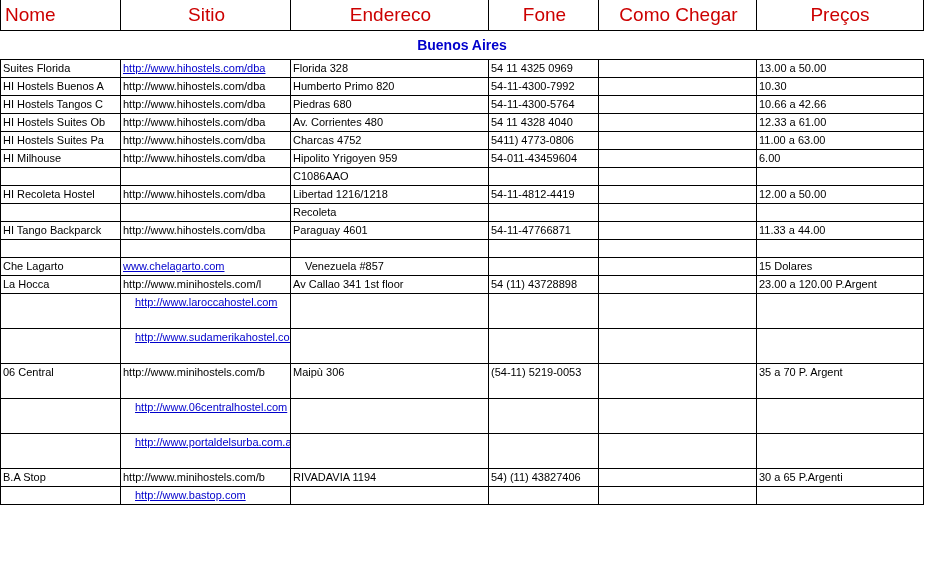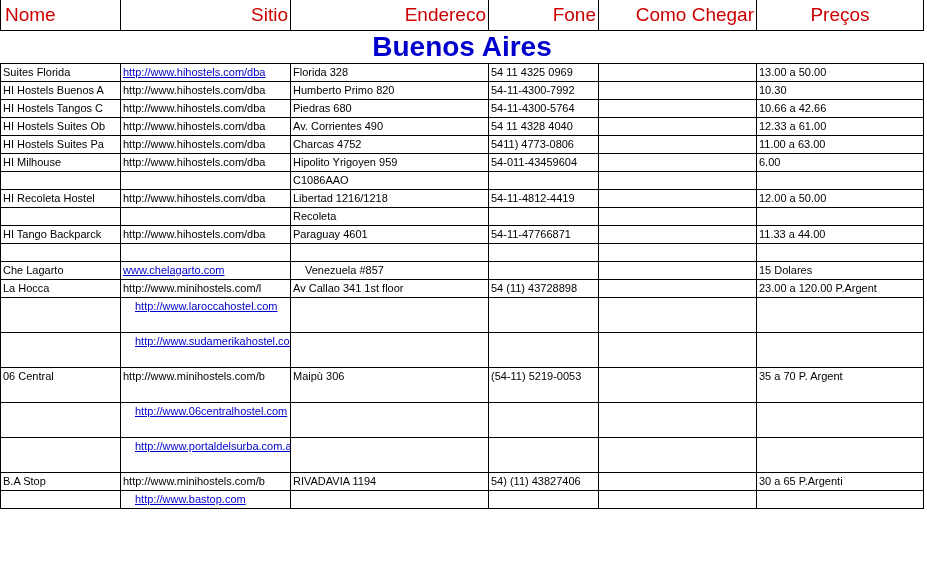--- a/index.html
+++ b/index.html
@@ -37,26 +37,26 @@
 
   tr.header-row td {
     color: #cc0000;
     font-size: 19px;
     font-weight: normal;
     text-align: center;
     height: 30px;
     vertical-align: middle;
     border-top: none;
   }
-  tr.header-row td.first { text-align: right; padding-left: 4px; }
+  tr.header-row td.first { text-align: center; padding-left: 4px; }
   tr.header-row td.nome-h { text-align: left; padding-left: 4px; }
 
   tr.title-row td {
     color: #0000cc;
-    font-size: 28px;
+    font-size: 14px;
     font-weight: bold;
     text-align: center;
     height: 28px;
     vertical-align: middle;
     border: none;
   }
 
   td.cell {
     height: 17px;
     line-height: 16px;
@@ -128,21 +128,21 @@
         <td class="cell">HI Hostels Tangos C</td>
         <td class="cell"><a class="plain" href="#">http://www.hihostels.com/dba</a></td>
         <td class="cell">Piedras 680</td>
         <td class="cell">54-11-4300-5764</td>
         <td class="cell"></td>
         <td class="cell right">10.66 a 42.66</td>
       </tr>
       <tr>
         <td class="cell">HI Hostels Suites Ob</td>
         <td class="cell"><a class="plain" href="#">http://www.hihostels.com/dba</a></td>
-        <td class="cell">Av. Corrientes 490</td>
+        <td class="cell">Av. Corrientes 480</td>
         <td class="cell">54 11 4328 4040</td>
         <td class="cell"></td>
         <td class="cell right">12.33 a 61.00</td>
       </tr>
       <tr>
         <td class="cell">HI Hostels Suites Pa</td>
         <td class="cell"><a class="plain" href="#">http://www.hihostels.com/dba</a></td>
         <td class="cell">Charcas 4752</td>
         <td class="cell">5411) 4773-0806</td>
         <td class="cell"></td>

